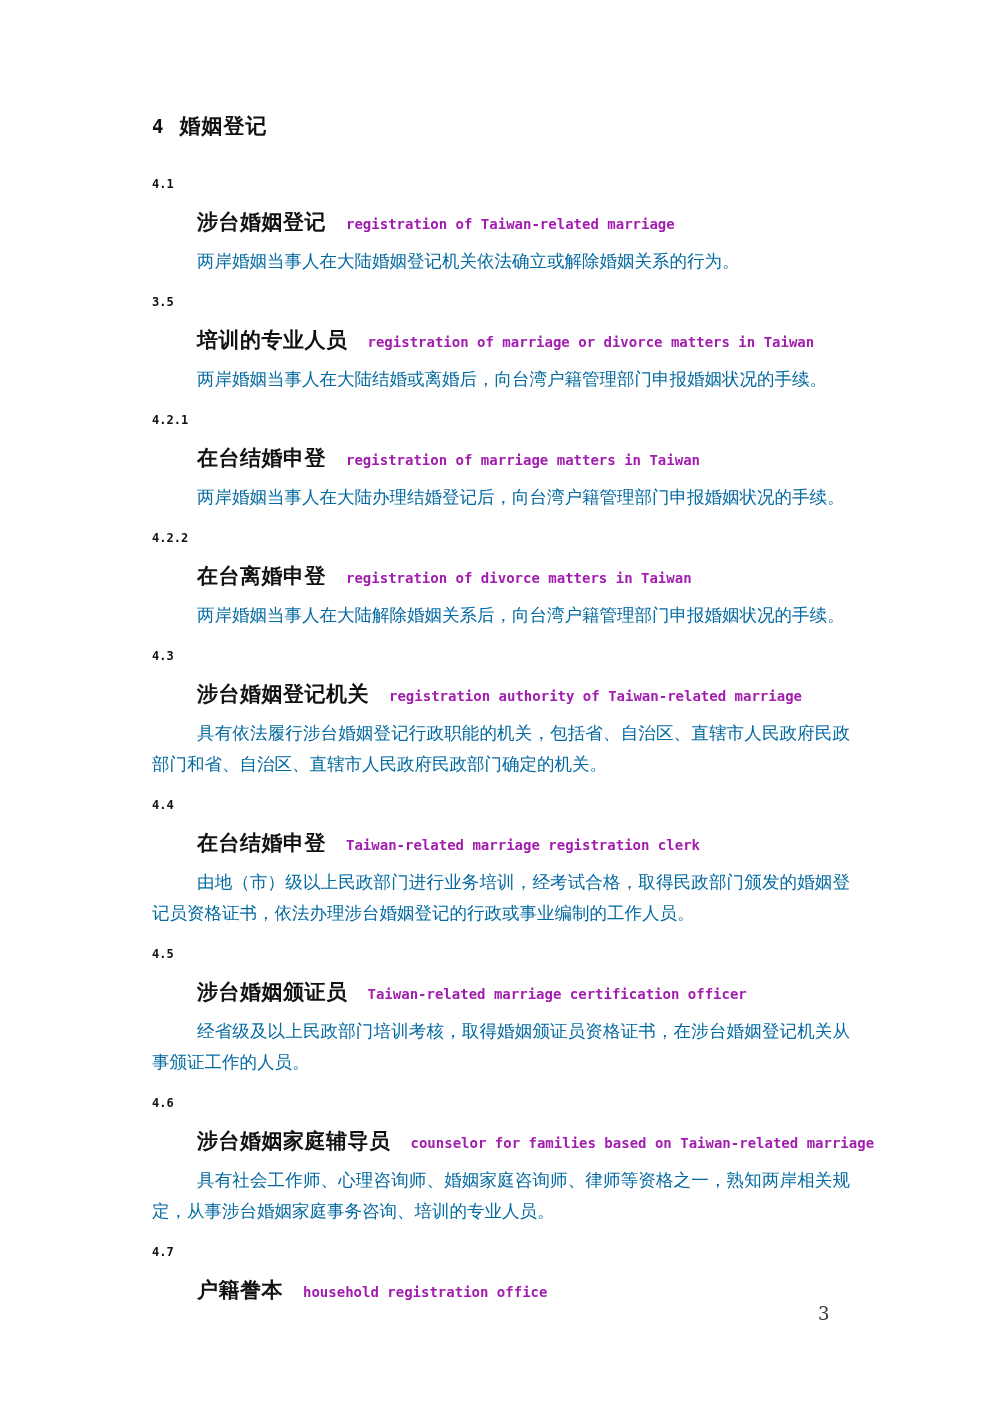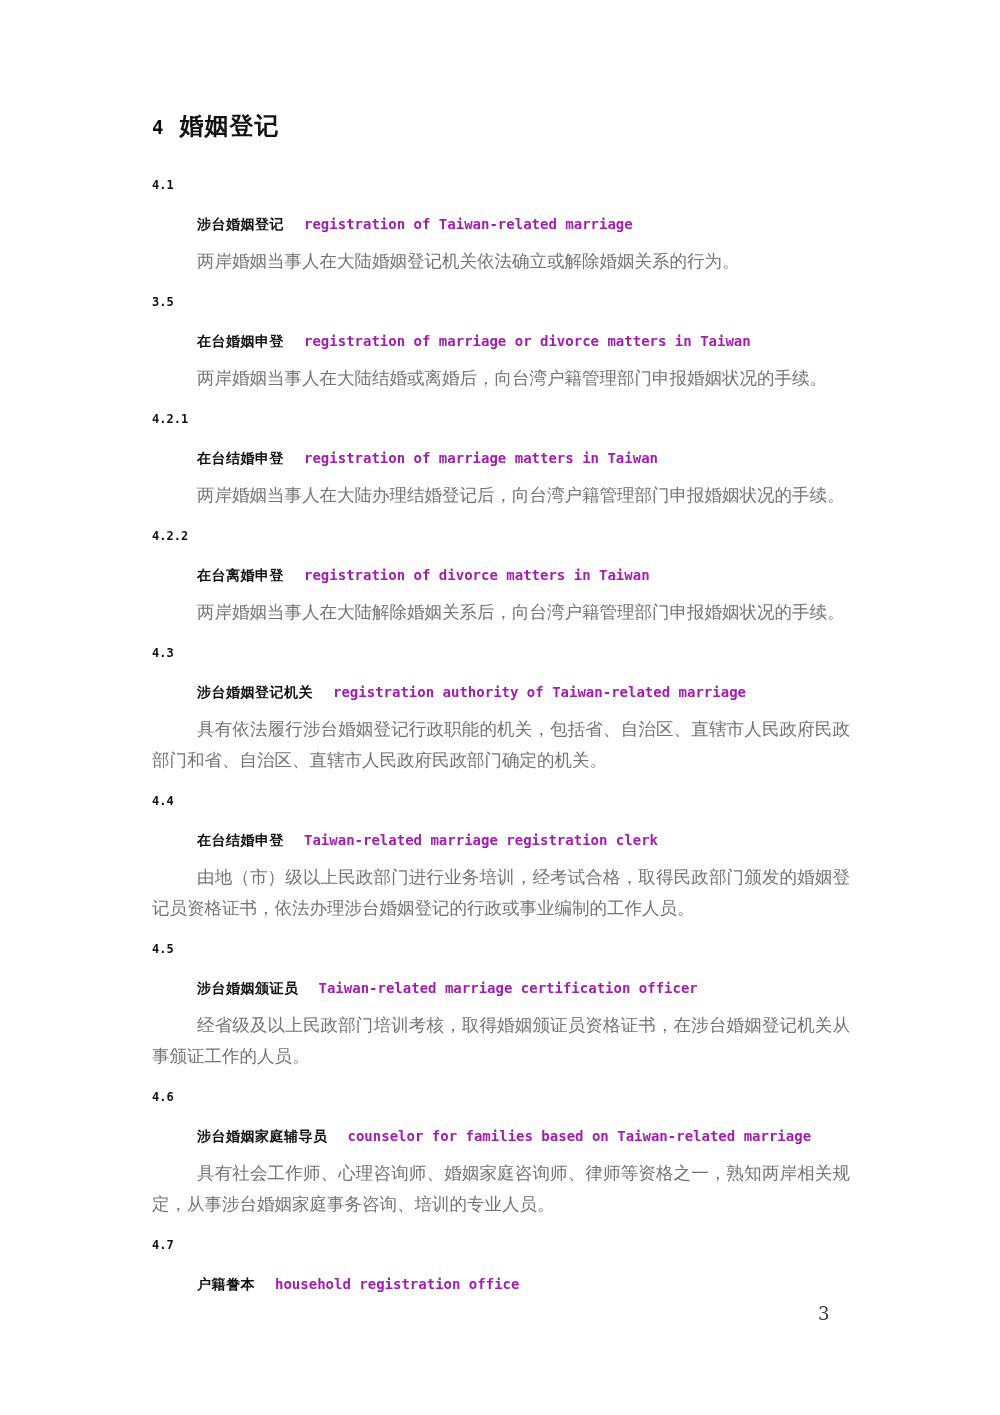--- a/index.html
+++ b/index.html
@@ -26,58 +26,58 @@
   }
   .h-num {
     font-family: "DejaVu Sans Mono", monospace;
     font-weight: bold;
     font-size: 19px;
     color: #111;
     margin-right: 16px;
   }
   .h-title {
     font-weight: bold;
-    font-size: 24px;
+    font-size: 21px;
     color: #111;
     letter-spacing: 1px;
   }
   .term-section { margin: 0; }
   .sec-id {
     font-family: "DejaVu Sans Mono", monospace;
     font-weight: bold;
     font-size: 12px;
     line-height: 33px;
     margin: 0 0 5px 0;
     color: #111;
   }
   .term-line {
     line-height: 33px;
     margin: 0 0 5px 45px;
     white-space: nowrap;
   }
   .term-zh {
     font-weight: bold;
-    font-size: 14px;
+    font-size: 21px;
     color: #111;
     letter-spacing: 0.5px;
   }
   .term-en {
     font-family: "DejaVu Sans Mono", monospace;
     font-weight: bold;
     font-size: 14px;
     color: #a21caf;
     margin-left: 20px;
   }
   .definition {
     font-size: 17.5px;
     line-height: 31px;
     margin: 0 0 9px 0;
     text-indent: 45px;
     text-align: justify;
-    color: #737373;
+    color: #0369a1;
   }
   .pageno {
     position: absolute;
     left: 818px;
     top: 1303px;
     font-family: "DejaVu Serif", serif;
     font-size: 18px;
     color: #333;
   }
 </style>
@@ -95,21 +95,21 @@
     <p class="sec-id">4.1</p>
     <p class="term-line">
       <span class="term-zh">涉台婚姻登记</span><span class="term-en">registration of Taiwan-related marriage</span>
     </p>
     <p class="definition">两岸婚姻当事人在大陆婚姻登记机关依法确立或解除婚姻关系的行为。</p>
   </section>
 
   <section class="term-section">
     <p class="sec-id">3.5</p>
     <p class="term-line">
-      <span class="term-zh">在台婚姻申登</span><span class="term-en">registration of marriage or divorce matters in Taiwan</span>
+      <span class="term-zh">培训的专业人员</span><span class="term-en">registration of marriage or divorce matters in Taiwan</span>
     </p>
     <p class="definition">两岸婚姻当事人在大陆结婚或离婚后，向台湾户籍管理部门申报婚姻状况的手续。</p>
   </section>
 
   <section class="term-section">
     <p class="sec-id">4.2.1</p>
     <p class="term-line">
       <span class="term-zh">在台结婚申登</span><span class="term-en">registration of marriage matters in Taiwan</span>
     </p>
     <p class="definition">两岸婚姻当事人在大陆办理结婚登记后，向台湾户籍管理部门申报婚姻状况的手续。</p>

